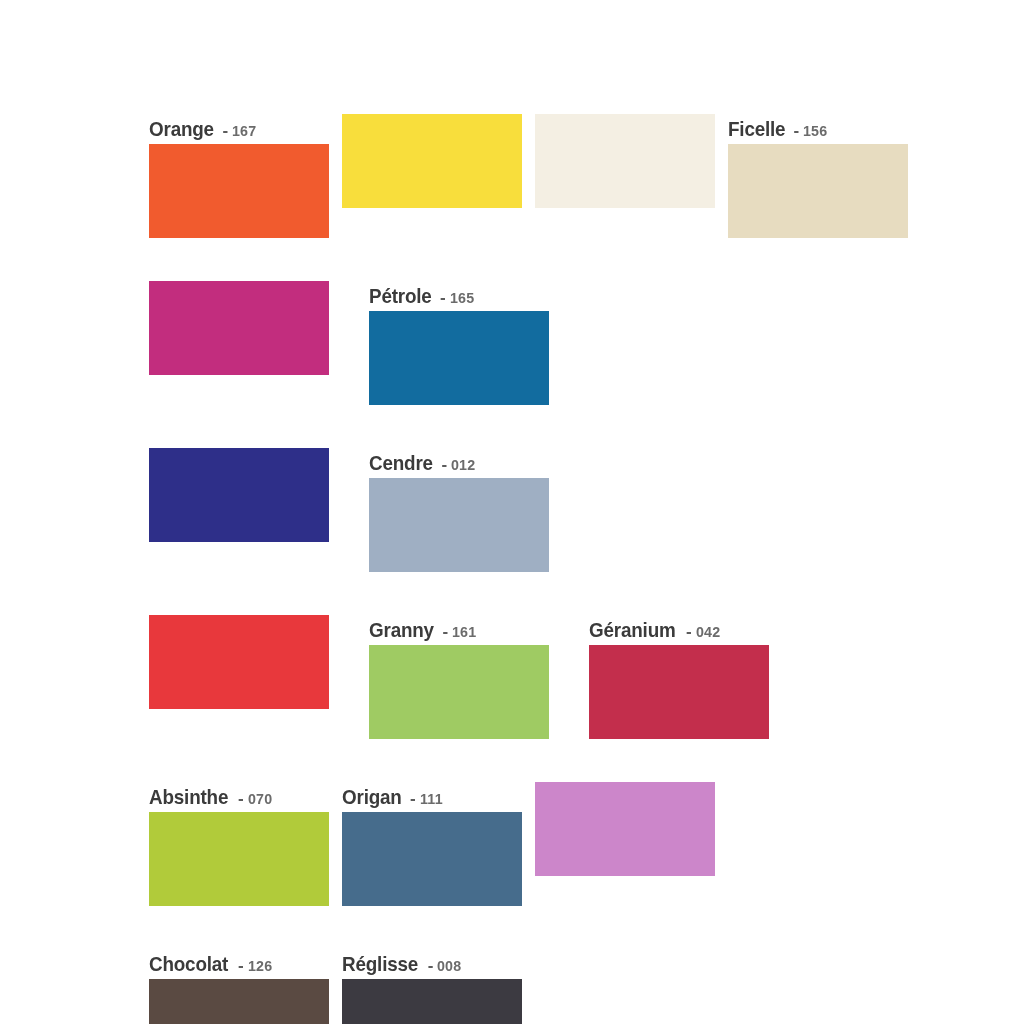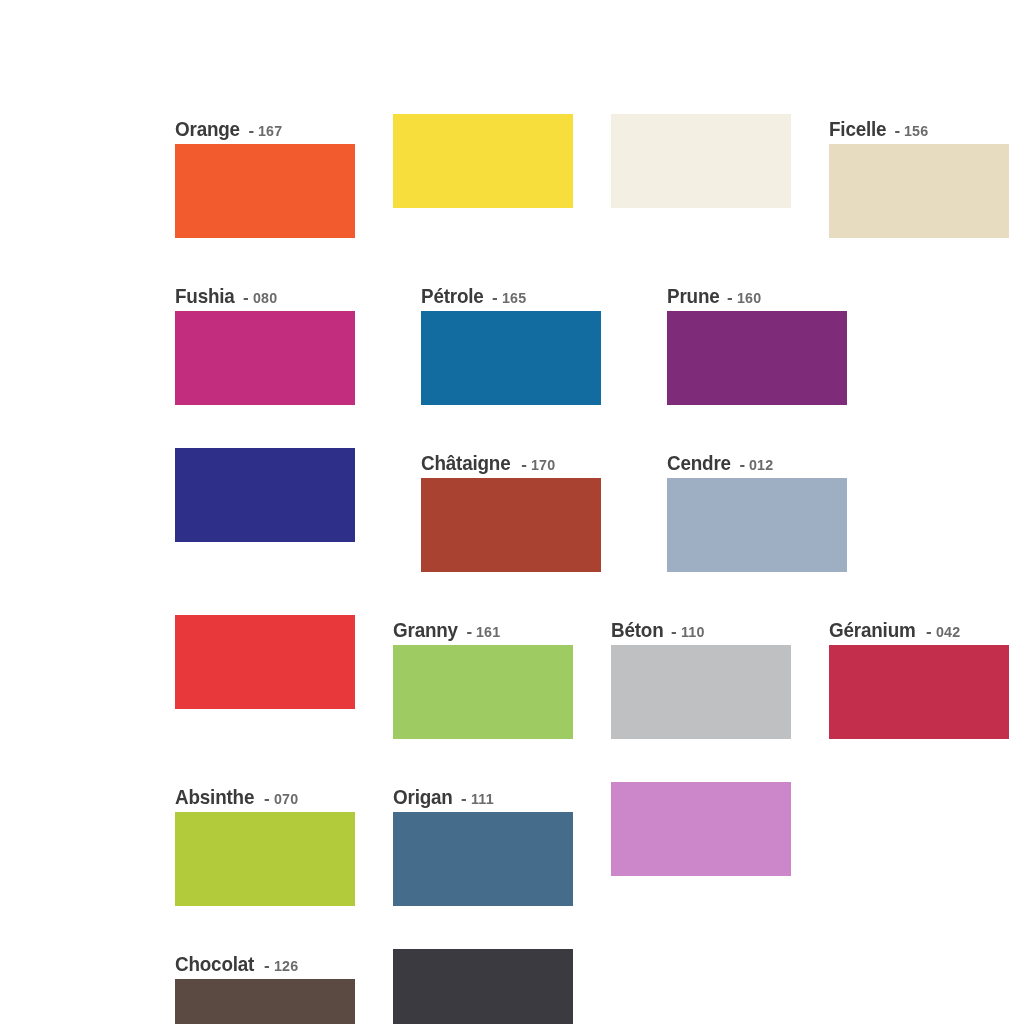--- a/index.html
+++ b/index.html
@@ -25,21 +25,20 @@
 
   .swatch-row {
     display: flex;
     gap: 12px;
     margin-bottom: 43px;
   }
   .swatch-row:last-child { margin-bottom: 0; }
 
   .swatch-cell {
     width: 208px;
-    margin-left: 26px;
   }
 
   .swatch-label {
     height: 30px;
     line-height: 30px;
     white-space: nowrap;
     font-size: 0px; 
   }
 
   .swatch-name {
@@ -99,56 +98,43 @@
       <div class="swatch-cell">
         <div class="swatch-chip" style="background: rgb(244, 239, 227);"></div>
       </div>
       <div class="swatch-cell">
         <div class="swatch-label"><span class="swatch-name">Ficelle</span><span class="swatch-sep">-</span><span class="swatch-code">156</span></div>
         <div class="swatch-chip" style="background: rgb(231, 220, 192);"></div>
       </div>
     </div>
     <div class="swatch-row">
       <div class="swatch-cell">
-        <div class="swatch-label"><span class="swatch-name">Fushia</span><span class="swatch-sep">-</span><span class="swatch-code">080</span></div>
         <div class="swatch-chip" style="background: rgb(194, 45, 126);"></div>
       </div>
       <div class="swatch-cell">
         <div class="swatch-label"><span class="swatch-name">Pétrole</span><span class="swatch-sep">-</span><span class="swatch-code">165</span></div>
         <div class="swatch-chip" style="background: rgb(18, 108, 159);"></div>
       </div>
-      <div class="swatch-cell">
-        <div class="swatch-label"><span class="swatch-name">Prune</span><span class="swatch-sep">-</span><span class="swatch-code">160</span></div>
-        <div class="swatch-chip" style="background: rgb(126, 43, 121);"></div>
-      </div>
     </div>
     <div class="swatch-row">
       <div class="swatch-cell">
         <div class="swatch-chip" style="background: rgb(46, 47, 137);"></div>
-      </div>
-      <div class="swatch-cell">
-        <div class="swatch-label"><span class="swatch-name">Châtaigne</span><span class="swatch-sep">-</span><span class="swatch-code">170</span></div>
-        <div class="swatch-chip" style="background: rgb(169, 66, 48);"></div>
       </div>
       <div class="swatch-cell">
         <div class="swatch-label"><span class="swatch-name">Cendre</span><span class="swatch-sep">-</span><span class="swatch-code">012</span></div>
         <div class="swatch-chip" style="background: rgb(159, 175, 195);"></div>
       </div>
     </div>
     <div class="swatch-row">
       <div class="swatch-cell">
         <div class="swatch-chip" style="background: rgb(232, 56, 60);"></div>
       </div>
       <div class="swatch-cell">
         <div class="swatch-label"><span class="swatch-name">Granny</span><span class="swatch-sep">-</span><span class="swatch-code">161</span></div>
         <div class="swatch-chip" style="background: rgb(159, 203, 99);"></div>
-      </div>
-      <div class="swatch-cell">
-        <div class="swatch-label"><span class="swatch-name">Béton</span><span class="swatch-sep">-</span><span class="swatch-code">110</span></div>
-        <div class="swatch-chip" style="background: rgb(190, 192, 194);"></div>
       </div>
       <div class="swatch-cell">
         <div class="swatch-label"><span class="swatch-name">Géranium</span><span class="swatch-sep">-</span><span class="swatch-code">042</span></div>
         <div class="swatch-chip" style="background: rgb(195, 46, 76);"></div>
       </div>
     </div>
     <div class="swatch-row">
       <div class="swatch-cell">
         <div class="swatch-label"><span class="swatch-name">Absinthe</span><span class="swatch-sep">-</span><span class="swatch-code">070</span></div>
         <div class="swatch-chip" style="background: rgb(177, 203, 58);"></div>
@@ -164,20 +150,21 @@
         <div class="swatch-label"><span class="swatch-name"></span><span class="swatch-sep">-</span><span class="swatch-code"></span></div>
         <div class="swatch-chip" style="background: rgb(255, 255, 255);"></div>
       </div>
     </div>
     <div class="swatch-row">
       <div class="swatch-cell">
         <div class="swatch-label"><span class="swatch-name">Chocolat</span><span class="swatch-sep">-</span><span class="swatch-code">126</span></div>
         <div class="swatch-chip" style="background: rgb(90, 74, 66);"></div>
       </div>
       <div class="swatch-cell">
+        <div class="swatch-label"><span class="swatch-name">Réglisse</span><span class="swatch-sep">-</span><span class="swatch-code">008</span></div>
         <div class="swatch-chip" style="background: rgb(60, 58, 65);"></div>
       </div>
       <div class="swatch-cell is-empty">
         <div class="swatch-label"><span class="swatch-name"></span><span class="swatch-sep">-</span><span class="swatch-code"></span></div>
         <div class="swatch-chip" style="background: rgb(255, 255, 255);"></div>
       </div>
       <div class="swatch-cell is-empty">
         <div class="swatch-label"><span class="swatch-name"></span><span class="swatch-sep">-</span><span class="swatch-code"></span></div>
         <div class="swatch-chip" style="background: rgb(255, 255, 255);"></div>
       </div>

